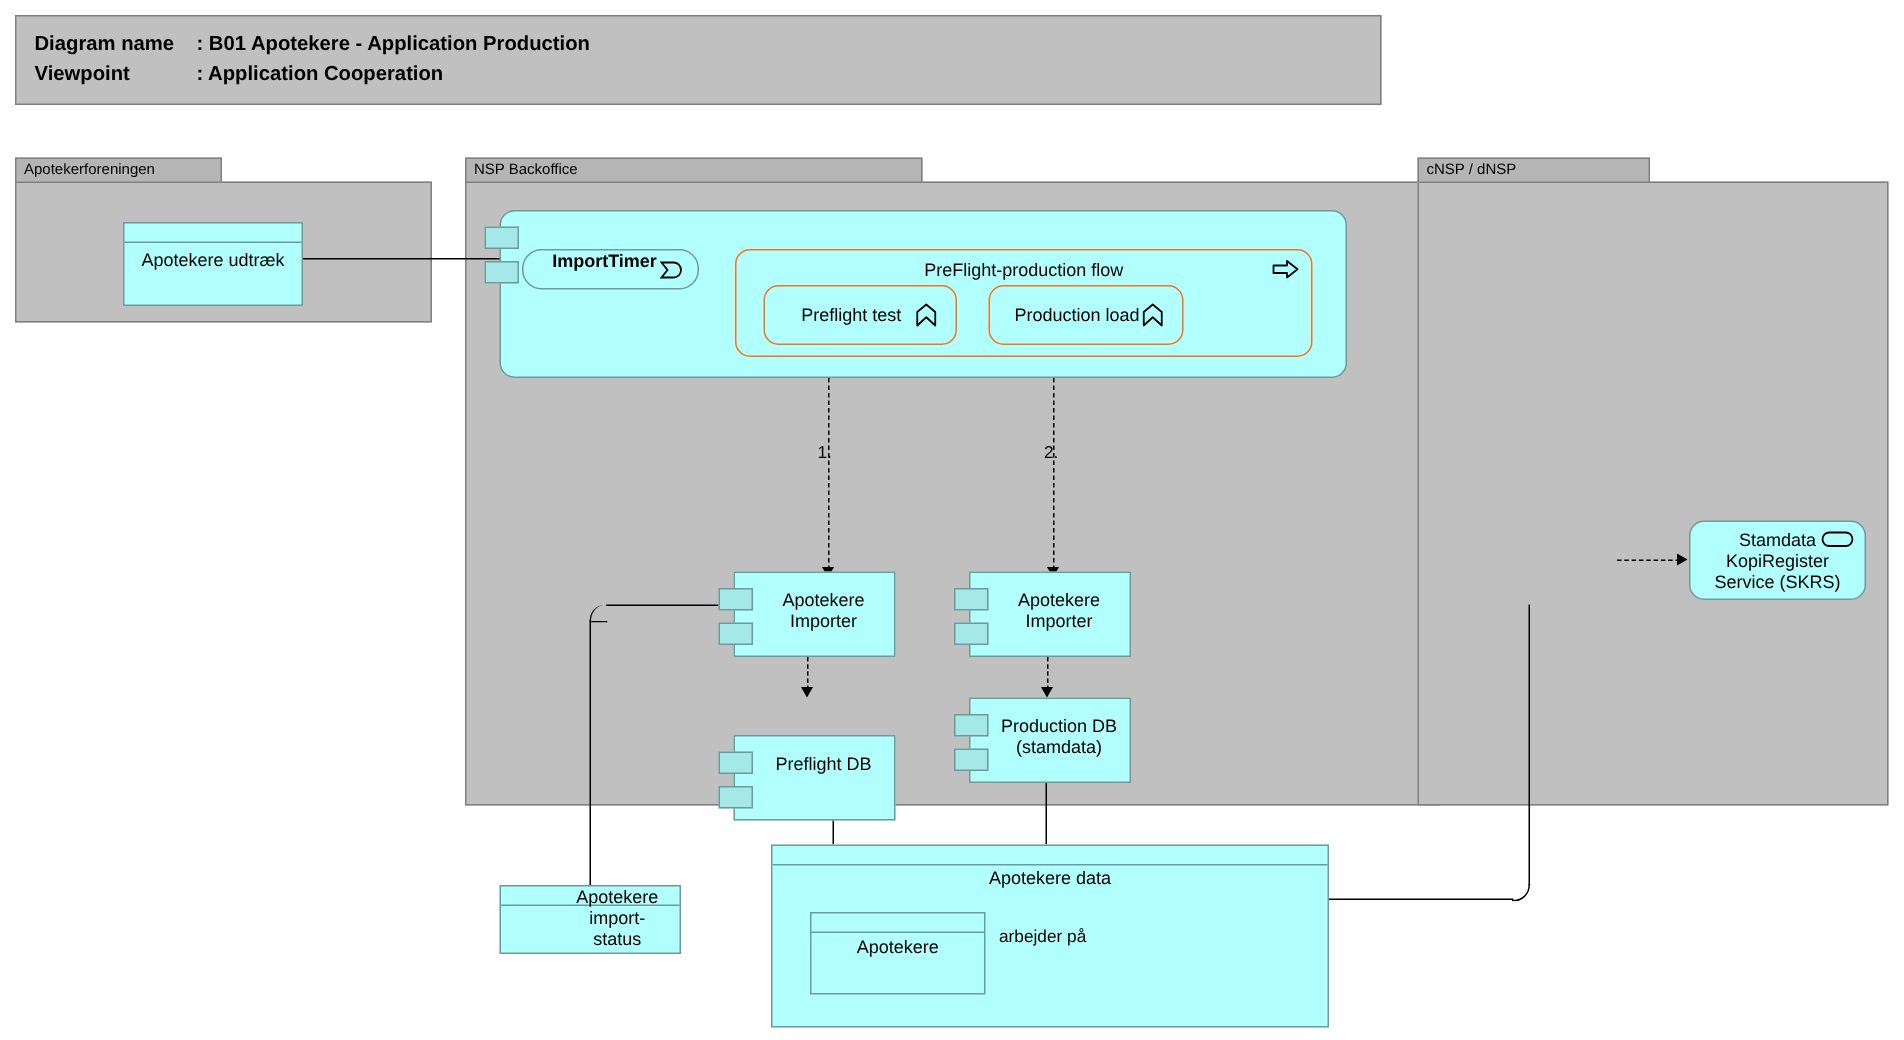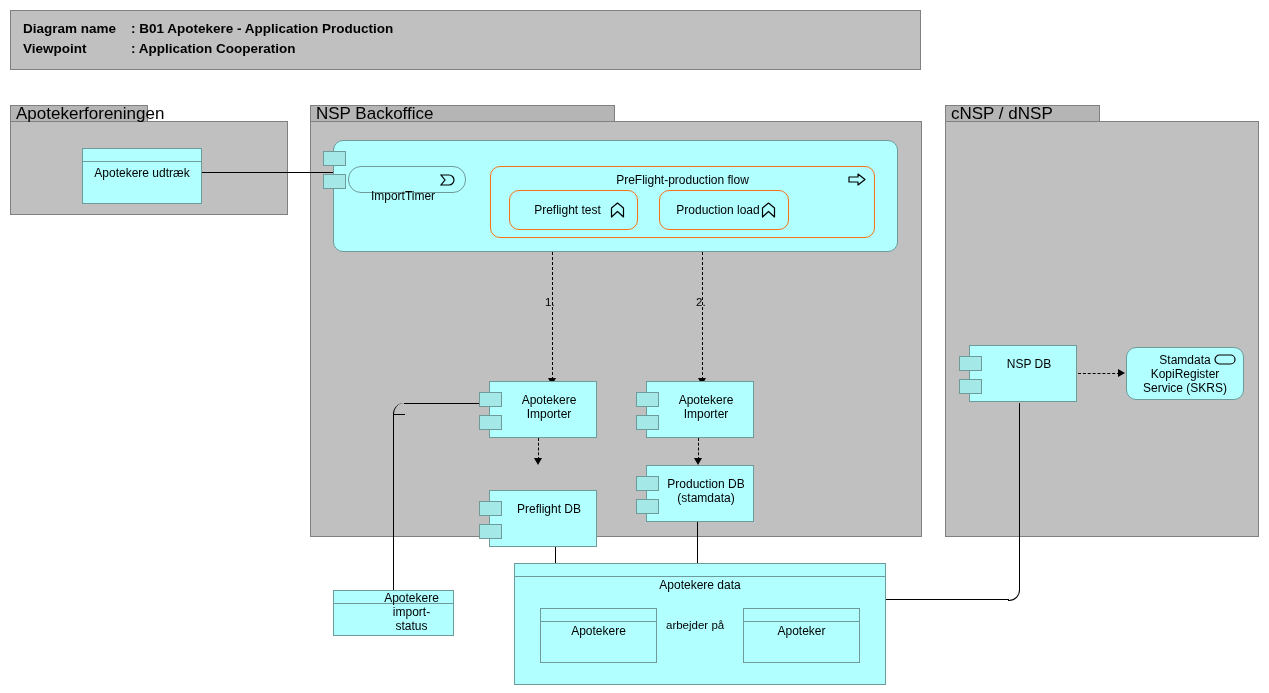--- a/index.html
+++ b/index.html
@@ -36,21 +36,21 @@
 
   
   .group{position:absolute;}
   .group-tab{
     position:absolute;
     left:0; top:0;
     height:17px;
     background:#b5b5b5;
     border:1px solid #808080;
     box-sizing:border-box;
-    font-size:17px;
+    font-size:10px;
     color:#000;
     line-height:15px;
     padding-left:5px;
     white-space:nowrap;
     z-index:2;
   }
   .group-body{
     position:absolute;
     left:0; top:16px;
     right:0; bottom:0;
@@ -166,21 +166,21 @@
   <div class="title-bar">
     <div class="title-row"><span class="title-key">Diagram name</span><span>: B01 Apotekere - Application Production</span></div>
     <div class="title-row"><span class="title-key">Viewpoint</span><span>: Application Cooperation</span></div>
   </div>
 
   <div class="group" style="left:10px;top:105px;width:278px;height:110px;">
     <div class="group-tab" style="width:138px;">Apotekerforeningen</div>
     <div class="group-body"></div>
   </div>
 
-  <div class="group" style="left:310px;top:105px;width:612px;height:432px;">
+  <div class="group" style="left:310px;top:105px;width:612px;height:432px;padding-left:38px;">
     <div class="group-tab" style="width:305px;">NSP Backoffice</div>
     <div class="group-body"></div>
   </div>
 
   <div class="group" style="left:945px;top:105px;width:314px;height:432px;">
     <div class="group-tab" style="width:155px;">cNSP / dNSP</div>
     <div class="group-body"></div>
   </div>
 
   <div class="edge h" style="left:202px;top:172px;width:135px;"></div>
@@ -221,21 +221,21 @@
     <div class="band"></div>
     <div class="label">Apotekere udtræk</div>
   </div>
 
   <div class="node component rounded" style="left:333px;top:140px;width:565px;height:112px;border-radius:10px;">
     <div class="tab t1" style="top:10px;"></div>
     <div class="tab t2" style="top:33px;"></div>
   </div>
 
   <div class="node rounded" style="left:348px;top:166px;width:118px;height:27px;border-radius:13px;background:#b2ffff;">
-    <div class="label" style="top:22px;left:-8px;">ImportTimer</div>
+    <div class="label" style="top:0;left:-8px;font-weight:bold;">ImportTimer</div>
     <span class="icon" style="right:9px;top:7px;">
       <svg width="16" height="12" viewBox="0 0 16 12">
         <path d="M1 1 L9 1 A5 5 0 0 1 9 11 L1 11 L5 6 Z" fill="none" stroke="#000" stroke-width="1.2"></path>
       </svg>
     </span>
   </div>
 
   <div class="node outline rounded" style="left:490px;top:166px;width:385px;height:72px;border-radius:10px;">
     <div class="label" style="top:6px;">PreFlight-production flow</div>
     <span class="icon" style="right:8px;top:6px;">
@@ -283,25 +283,20 @@
     <div class="label" style="left:12px;">Preflight DB</div>
   </div>
 
   <div class="node component" style="left:646px;top:465px;width:108px;height:57px;">
     <div class="tab t1"></div>
     <div class="tab t2"></div>
     <div class="label" style="left:12px;">Production DB
 (stamdata)</div>
   </div>
 
-  <div class="node component" style="left:969px;top:345px;width:108px;height:57px;">
-    <div class="tab t1"></div>
-    <div class="tab t2"></div>
-    <div class="label" style="left:12px;">NSP DB</div>
-  </div>
 
   <div class="node rounded" style="left:1126px;top:347px;width:118px;height:53px;border-radius:10px;text-decoration:underline;">
     <div class="label" style="top:5px;">Stamdata
 KopiRegister
 Service (SKRS)</div>
     <span class="icon" style="right:7px;top:6px;">
       <svg width="22" height="11" viewBox="0 0 22 11">
         <rect x="1" y="1" width="20" height="9" rx="4.5" ry="4.5" fill="none" stroke="#000" stroke-width="1.2"></rect>
       </svg>
     </span>
@@ -315,19 +310,15 @@
 
   <div class="node dataobj" style="left:514px;top:563px;width:372px;height:122px;">
     <div class="band"></div>
     <div class="label" style="top:14px;">Apotekere data</div>
 
     <div class="node dataobj" style="left:25px;top:44px;width:117px;height:55px;">
       <div class="band"></div>
       <div class="label" style="top:15px;">Apotekere</div>
     </div>
 
-    <div class="node dataobj" style="left:228px;top:44px;width:117px;height:55px;">
-      <div class="band"></div>
-      <div class="label" style="top:15px;">Apoteker</div>
-    </div>
   </div>
 
 </div>
 
 </body></html>

